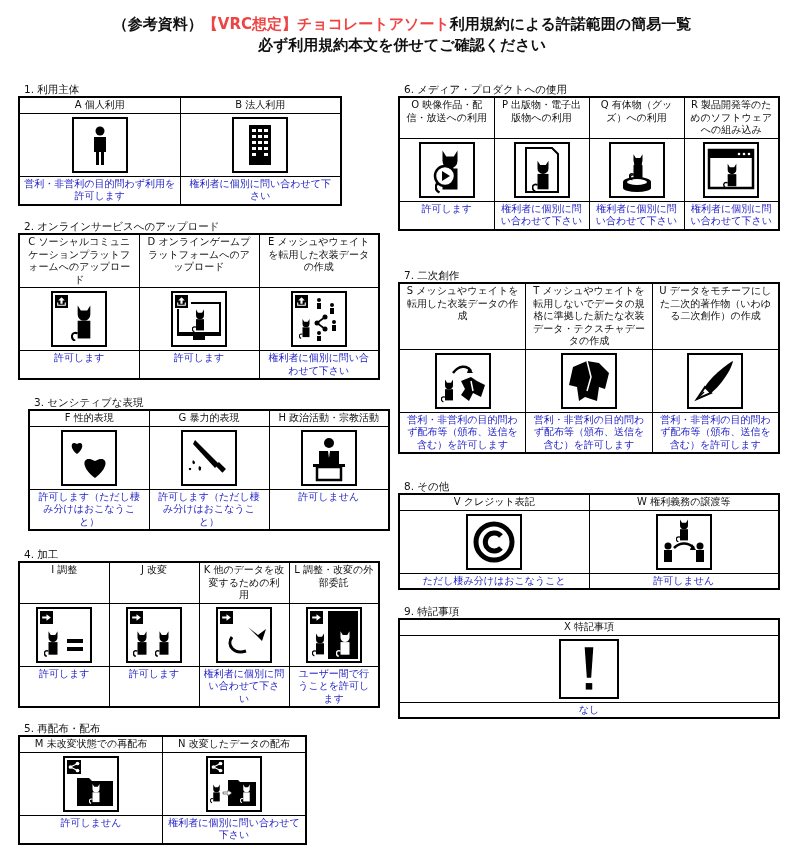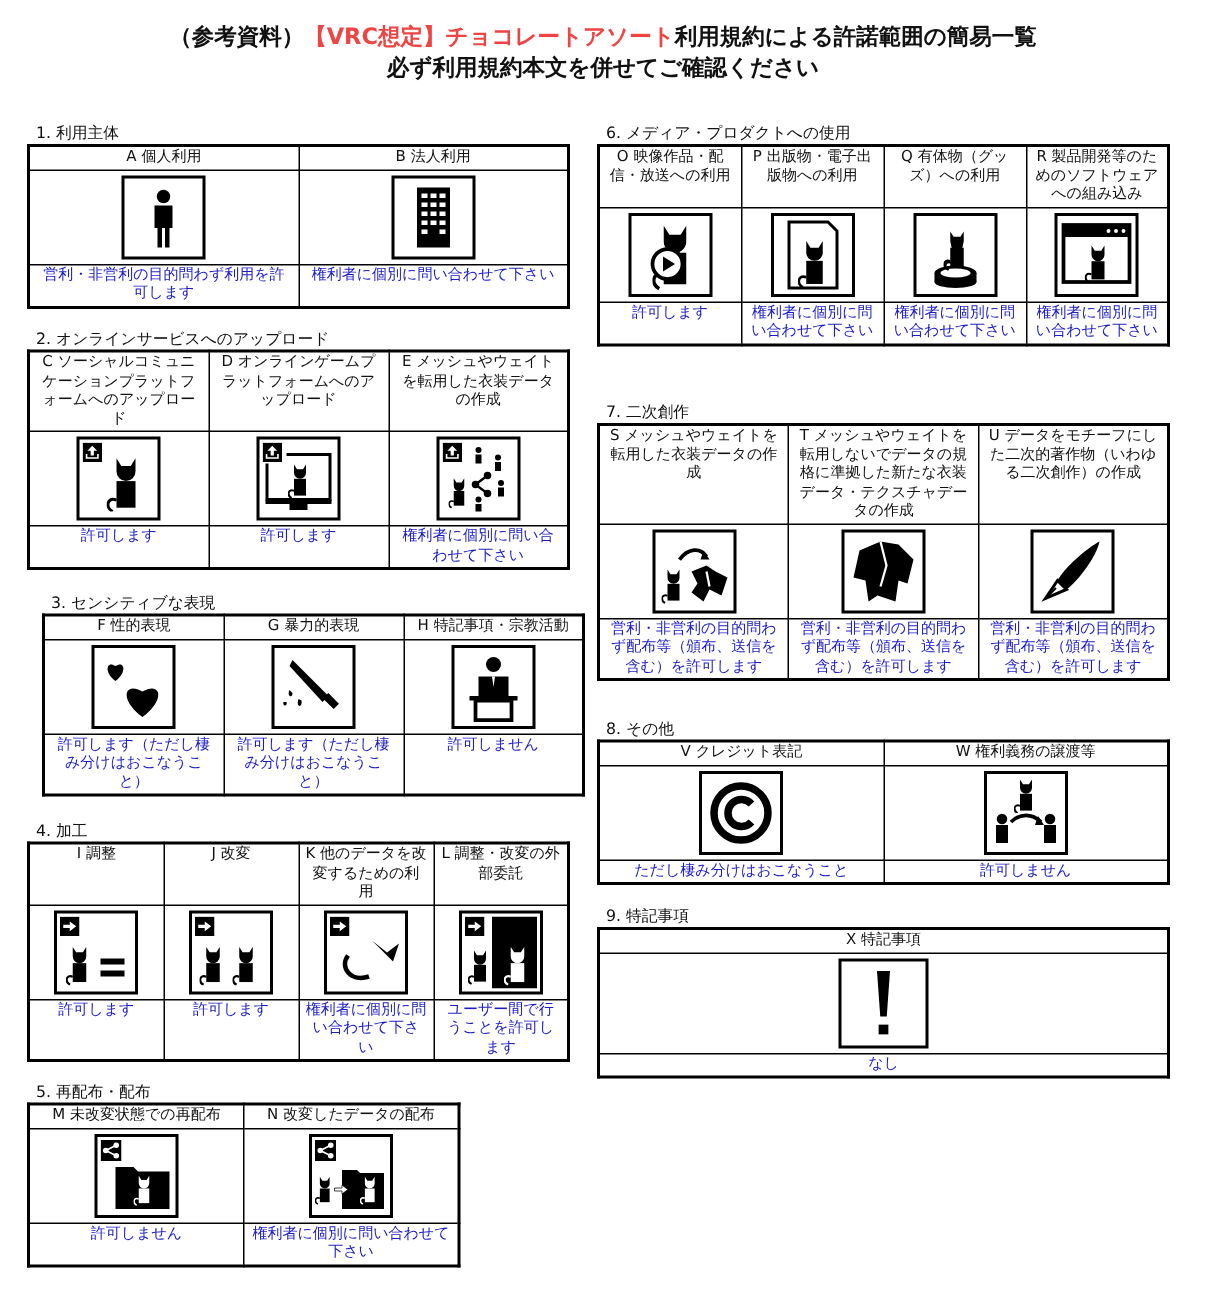--- a/index.html
+++ b/index.html
@@ -52,21 +52,21 @@
       <path d="M3 6 L9 3 M3 6 L9 9" stroke="#fff" stroke-width="1"></path>
     </symbol>
   </defs>
 </svg>
 
 <div class="title">
   <div><span>（参考資料）</span><span class="accent">【VRC想定】チョコレートアソート</span><span>利用規約による許諾範囲の簡易一覧</span></div>
   <div>必ず利用規約本文を併せてご確認ください</div>
 </div>
 
-<div class="section" style="left:18px; top:83px; width:362px;">
+<div class="section" style="left:18px; top:83px; width:324px;">
   <div class="section-label">1. 利用主体</div>
   <table class="lic">
     <tbody>
         <tr class="hdr">
       <td>A 個人利用</td>
       <td>B 法人利用</td>
     </tr>
     <tr class="icons">
       <td><span class="ibox"><svg viewBox="0 0 48 48">
                 <circle cx="24" cy="10" r="4.5"></circle>
@@ -147,21 +147,21 @@
     </table>
 </div>
 
 <div class="section" style="left:18px; top:396px; width:362px;padding-left:10px;">
   <div class="section-label">3. センシティブな表現</div>
   <table class="lic">
     <tbody>
         <tr class="hdr">
       <td>F 性的表現</td>
       <td>G 暴力的表現</td>
-      <td>H 特記事項・宗教活動</td>
+      <td>H 政治活動・宗教活動</td>
     </tr>
     <tr class="icons">
       <td><span class="ibox"><svg viewBox="0 0 48 48">
                 <path d="M12 20 C4 14 6 6 12 10 C18 6 20 14 12 20 Z"></path>
                 <path d="M30 44 C14 32 18 20 30 27 C42 20 46 32 30 44 Z"></path>
               </svg></span></td>
       <td><span class="ibox"><svg viewBox="0 0 48 48">
                 <path d="M10 6 L34 30 L30 34 L8 10 Z"></path>
                 <rect x="31" y="31" width="10" height="5" transform="rotate(45 36 33)"></rect>
                 <path d="M8 26 C6 30 10 32 10 28 Z M14 32 C12 38 17 38 16 33 Z M4 34 C3 37 7 37 6 34 Z"></path>

